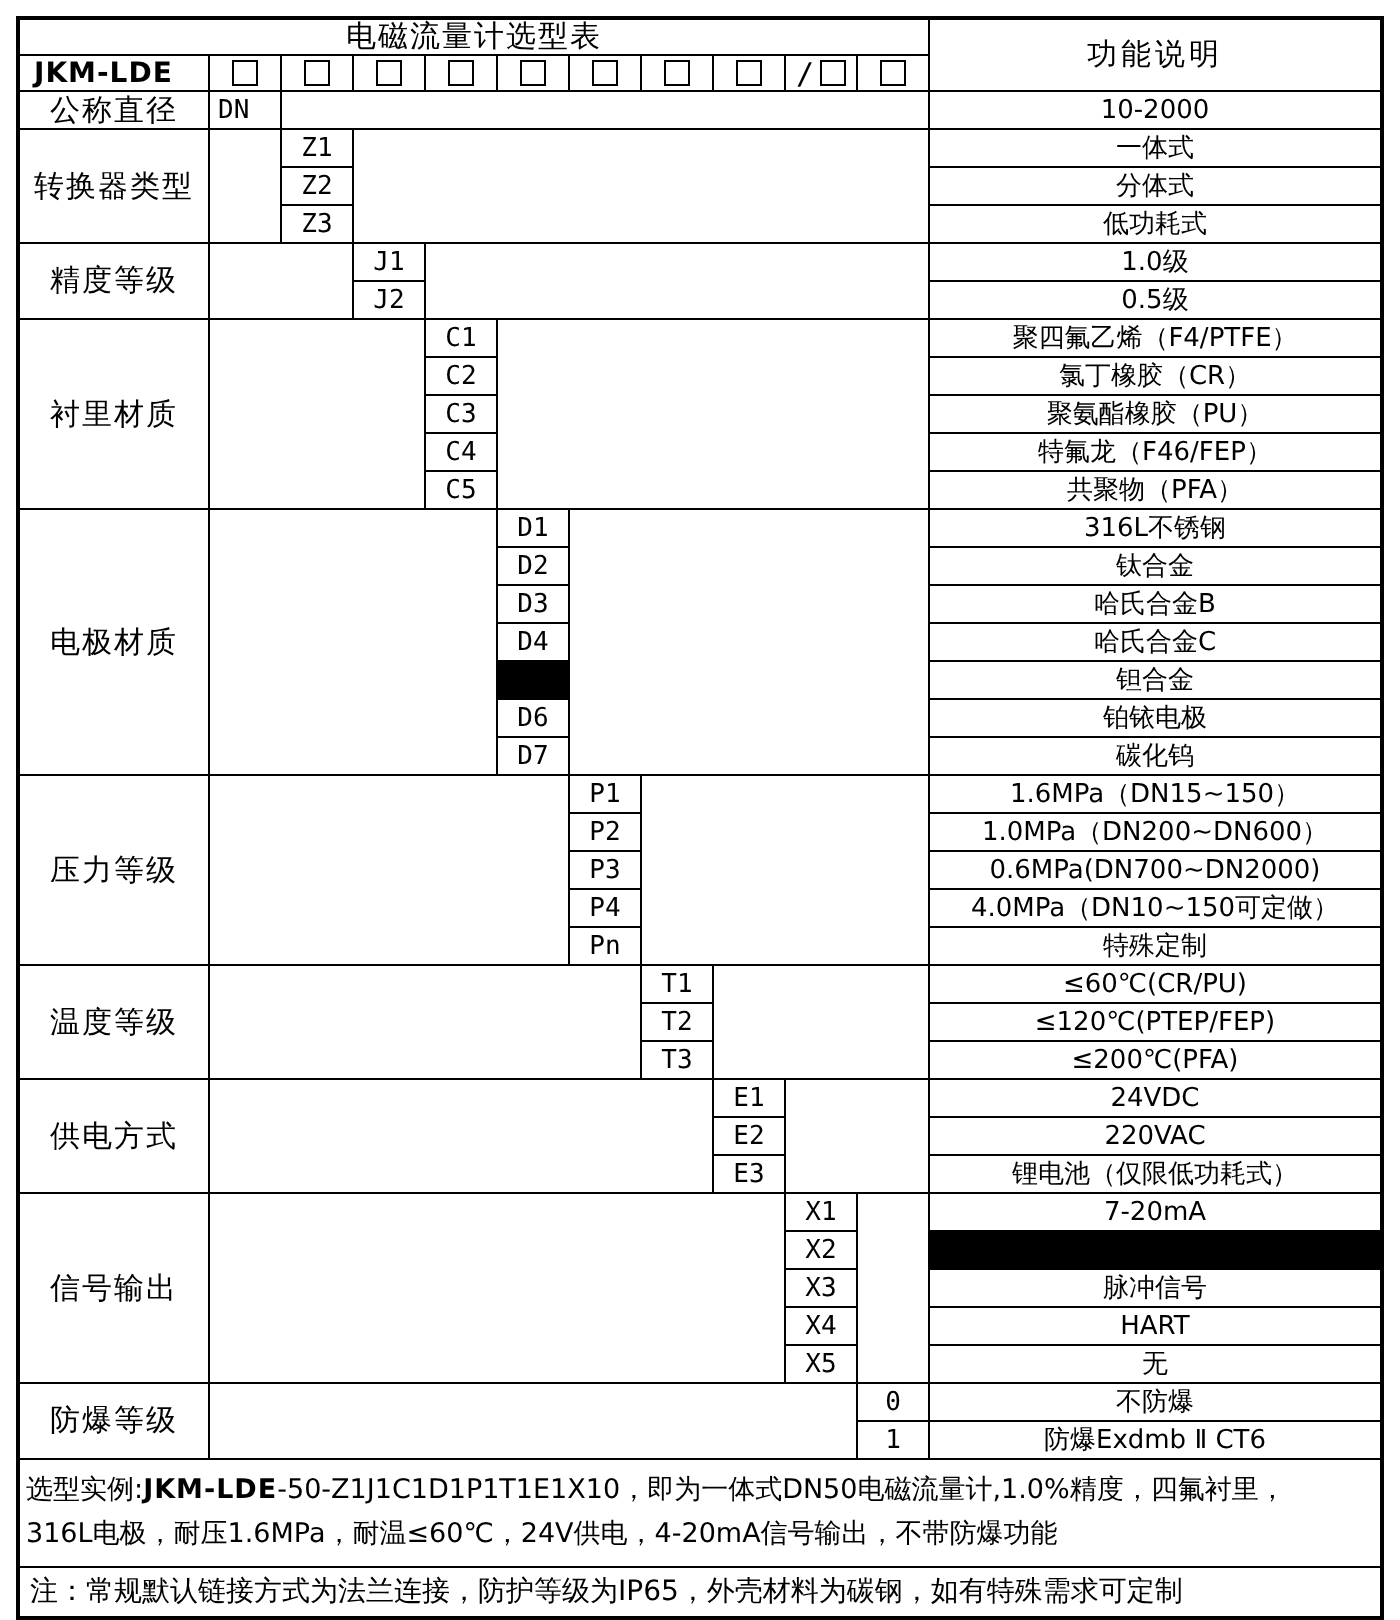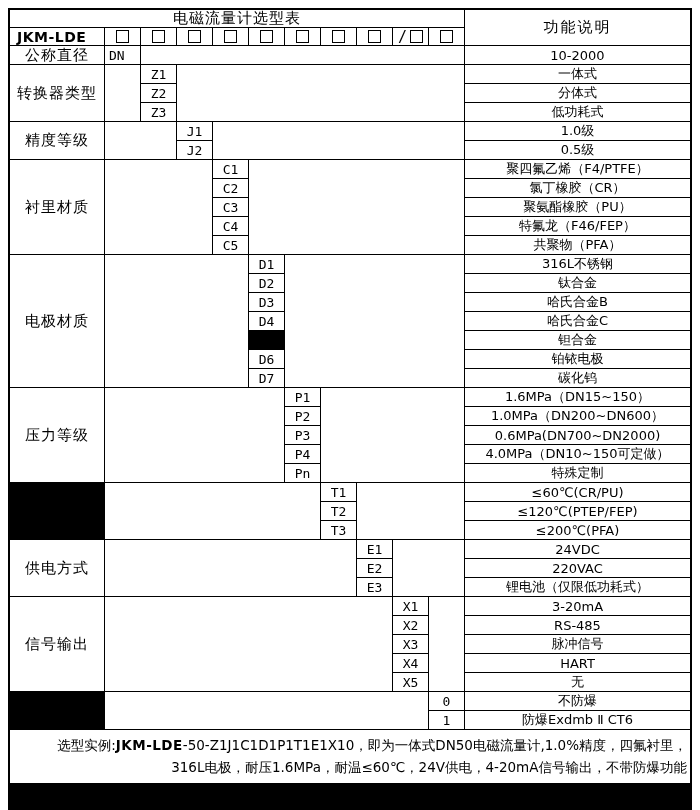--- a/index.html
+++ b/index.html
@@ -21,21 +21,21 @@
   }
   .title { font-size:15px; letter-spacing:1px; }
   .flabel { font-size:15px; letter-spacing:2px; }
   .seclabel { font-size:15px; letter-spacing:1px; }
   .code { font-family:"DejaVu Sans Mono","DejaVu Sans",monospace; font-size:13px; }
   .left { justify-content:flex-start; padding-left:4px; }
   .model-label { font-weight:bold; font-size:14px; justify-content:flex-start; padding-left:7px; letter-spacing:0.5px; }
   .desc { font-size:13px; }
   .checkbox { width:13px; height:13px; border:1.5px solid #000; background:#fff; box-sizing:border-box; }
   .slash { font-size:15px; margin-right:3px; font-family:"DejaVu Sans Mono",monospace; }
-  .example-cell { flex-direction:column; align-items:flex-end; justify-content:center; padding:1px 3px; font-size:13.5px; line-height:1.6; }
+  .example-cell { flex-direction:column; align-items:flex-start; justify-content:center; padding:1px 3px; font-size:13.5px; line-height:1.6; }
   .example-line1 { text-align:left; }
   .example-line2 { text-align:center; }
   .example-model { font-weight:bold; letter-spacing:0.5px; }
   .note-cell { justify-content:flex-start; padding-left:5px; font-size:14px; }
 </style>
 </head>
 <body>
 
 <div class="grid">
 
@@ -48,20 +48,21 @@
   <div class="cell seclabel" style="grid-column:1; grid-row:3">公称直径</div>
   <div class="cell code left" style="grid-column:2; grid-row:3">DN</div>
   <div class="cell" style="grid-column:3/12; grid-row:3"></div>
   <div class="cell desc" style="grid-column:12; grid-row:3">10-2000</div>
 
   <div class="cell example-cell" style="grid-column:1/13; grid-row:39">
     <div class="example-line1"><span>选型实例:</span><span class="example-model">JKM-LDE</span><span>-50-Z1J1C1D1P1T1E1X10，即为一体式DN50电磁流量计,1.0%精度，四氟衬里，</span></div>
     <div class="example-line2">316L电极，耐压1.6MPa，耐温≤60℃，24V供电，4-20mA信号输出，不带防爆功能</div>
   </div>
 
+  <div class="cell note-cell" style="grid-column:1/13; grid-row:40">注：常规默认链接方式为法兰连接，防护等级为IP65，外壳材料为碳钢，如有特殊需求可定制</div>
 
 <div class="cell" style="grid-area: 2 / 2;">
       <span class="checkbox"></span>
     </div>
     <div class="cell" style="grid-area: 2 / 3;">
       <span class="checkbox"></span>
     </div>
     <div class="cell" style="grid-area: 2 / 4;">
       <span class="checkbox"></span>
     </div>
@@ -139,48 +140,49 @@
     <div class="cell desc" style="grid-area: 21 / 12;">1.6MPa（DN15~150）</div>
     <div class="cell code" style="grid-area: 22 / 7; text-align: right;">P2</div>
     <div class="cell desc" style="grid-area: 22 / 12;">1.0MPa（DN200~DN600）</div>
     <div class="cell code" style="grid-area: 23 / 7;">P3</div>
     <div class="cell desc" style="grid-area: 23 / 12;">0.6MPa(DN700~DN2000)</div>
     <div class="cell code" style="grid-area: 24 / 7;">P4</div>
     <div class="cell desc" style="grid-area: 24 / 12;">4.0MPa（DN10~150可定做）</div>
     <div class="cell code" style="grid-area: 25 / 7;">Pn</div>
     <div class="cell desc" style="grid-area: 25 / 12;">特殊定制</div>
     <div class="cell" style="grid-area: 21 / 8 / 26 / 12;"></div>
+    <div class="cell seclabel" style="grid-area: 26 / 1 / 29;">温度等级</div>
     <div class="cell" style="grid-area: 26 / 2 / 29 / 8;"></div>
     <div class="cell code" style="grid-area: 26 / 8;">T1</div>
     <div class="cell desc" style="grid-area: 26 / 12;">≤60℃(CR/PU)</div>
     <div class="cell code" style="grid-area: 27 / 8;">T2</div>
     <div class="cell desc" style="grid-area: 27 / 12;">≤120℃(PTEP/FEP)</div>
     <div class="cell code" style="grid-area: 28 / 8;">T3</div>
     <div class="cell desc" style="grid-area: 28 / 12;">≤200℃(PFA)</div>
     <div class="cell" style="grid-area: 26 / 9 / 29 / 12;"></div>
     <div class="cell seclabel" style="grid-area: 29 / 1 / 32;">供电方式</div>
     <div class="cell" style="grid-area: 29 / 2 / 32 / 9;"></div>
     <div class="cell code" style="grid-area: 29 / 9;">E1</div>
     <div class="cell desc" style="grid-area: 29 / 12;">24VDC</div>
     <div class="cell code" style="grid-area: 30 / 9;">E2</div>
     <div class="cell desc" style="grid-area: 30 / 12;">220VAC</div>
     <div class="cell code" style="grid-area: 31 / 9;">E3</div>
     <div class="cell desc" style="grid-area: 31 / 12;">锂电池（仅限低功耗式）</div>
     <div class="cell" style="grid-area: 29 / 10 / 32 / 12;"></div>
     <div class="cell seclabel" style="grid-area: 32 / 1 / 37;">信号输出</div>
     <div class="cell" style="grid-area: 32 / 2 / 37 / 10;"></div>
     <div class="cell code" style="grid-area: 32 / 10;">X1</div>
-    <div class="cell desc" style="grid-area: 32 / 12;">3-20mA</div>
+    <div class="cell desc" style="grid-area: 32 / 12;">7-20mA</div>
     <div class="cell code" style="grid-area: 33 / 10;">X2</div>
-    <div class="cell desc" style="grid-area: 33 / 12;">RS-485</div>
     <div class="cell code" style="grid-area: 34 / 10;">X3</div>
     <div class="cell desc" style="grid-area: 34 / 12;">脉冲信号</div>
     <div class="cell code" style="grid-area: 35 / 10;">X4</div>
     <div class="cell desc" style="grid-area: 35 / 12;">HART</div>
     <div class="cell code" style="grid-area: 36 / 10;">X5</div>
     <div class="cell desc" style="grid-area: 36 / 12;">无</div>
     <div class="cell" style="grid-area: 32 / 11 / 37 / 12;"></div>
+    <div class="cell seclabel" style="grid-area: 37 / 1 / 39;">防爆等级</div>
     <div class="cell" style="grid-area: 37 / 2 / 39 / 11;"></div>
     <div class="cell code" style="grid-area: 37 / 11;">0</div>
     <div class="cell desc" style="grid-area: 37 / 12;">不防爆</div>
     <div class="cell code" style="grid-area: 38 / 11;">1</div>
     <div class="cell desc" style="grid-area: 38 / 12;">防爆Exdmb Ⅱ CT6</div>
   </div>
 
 </body></html>

